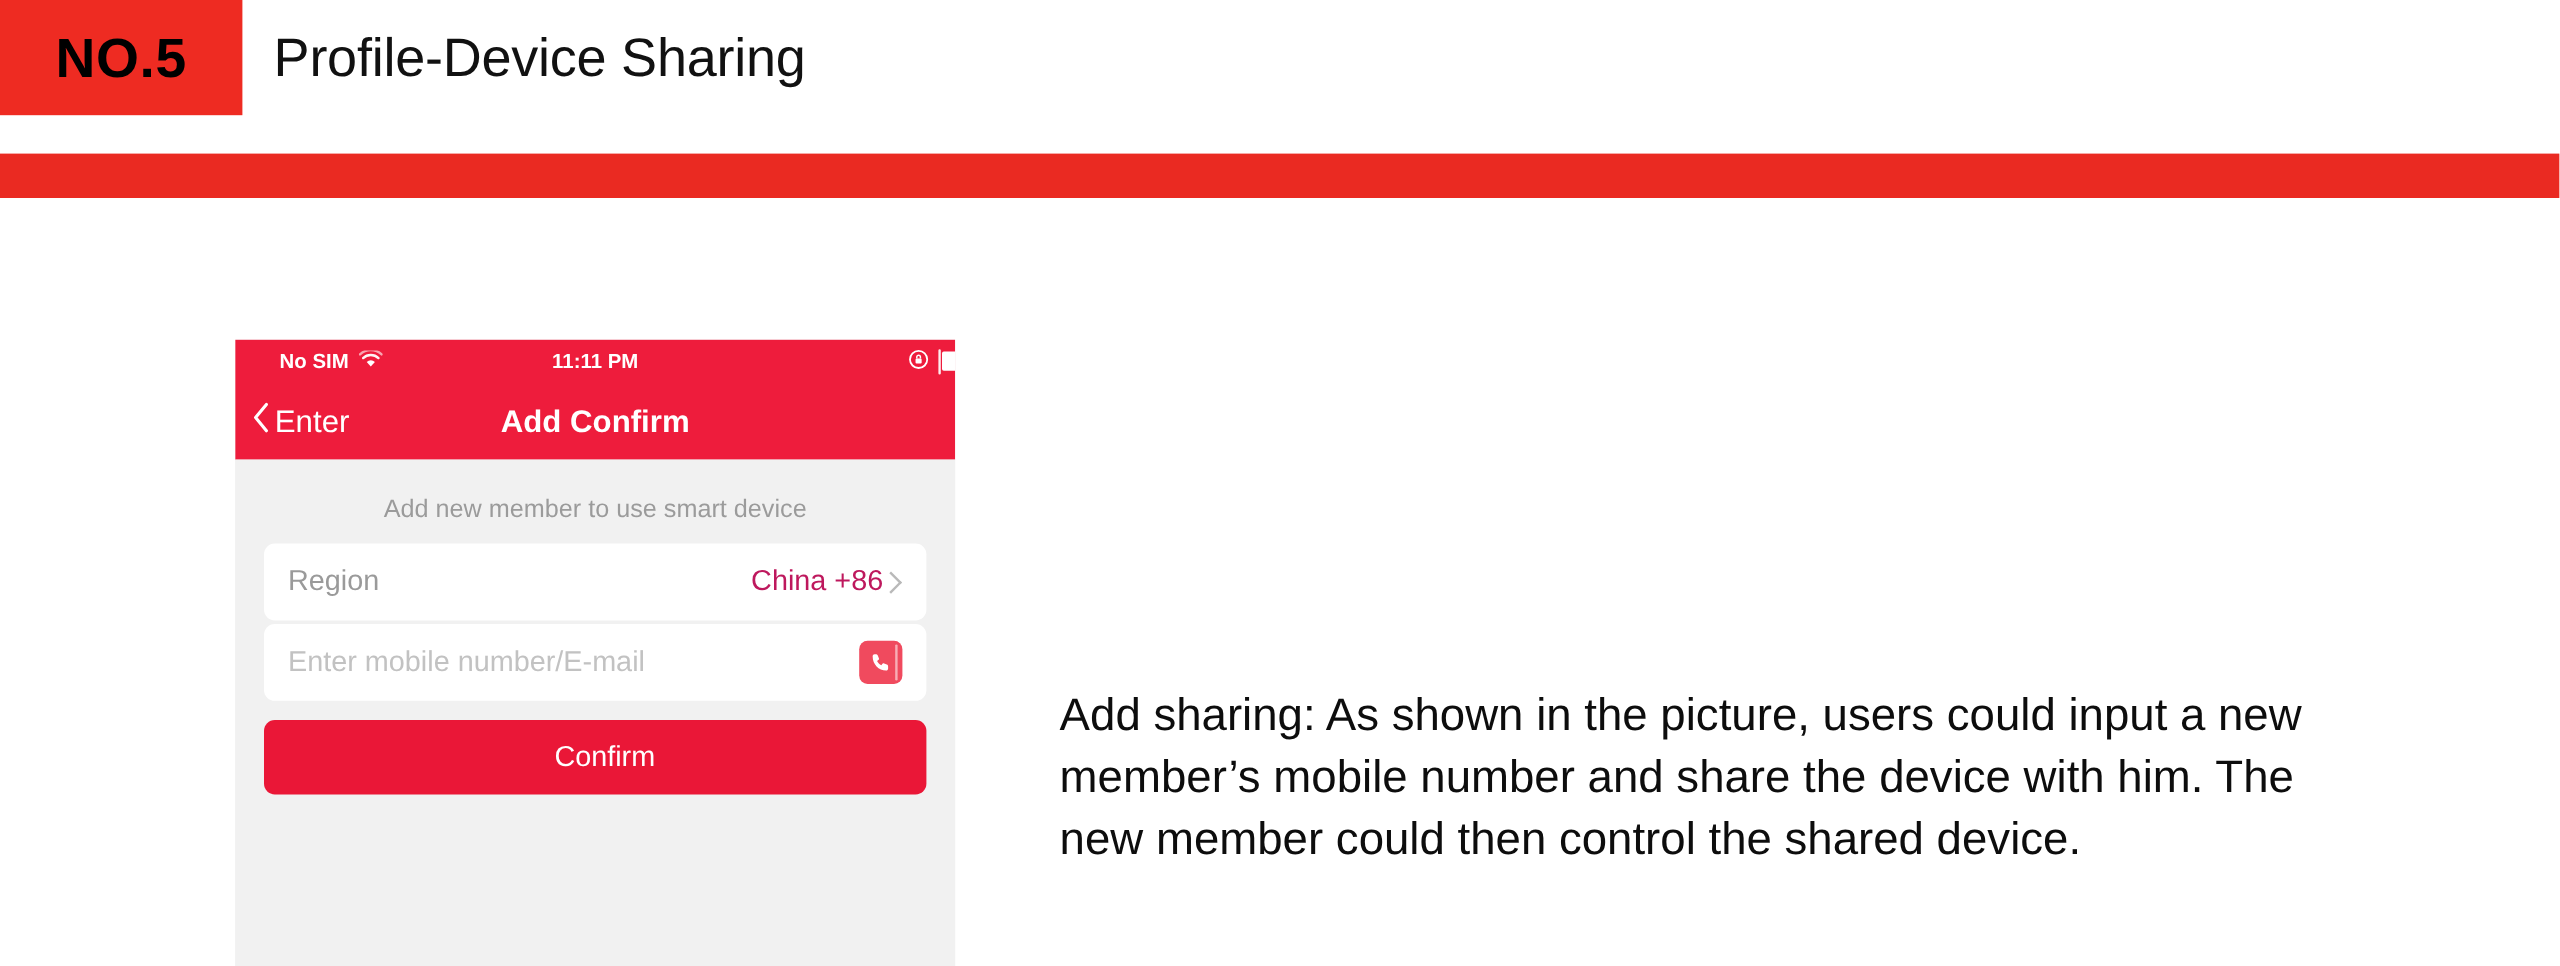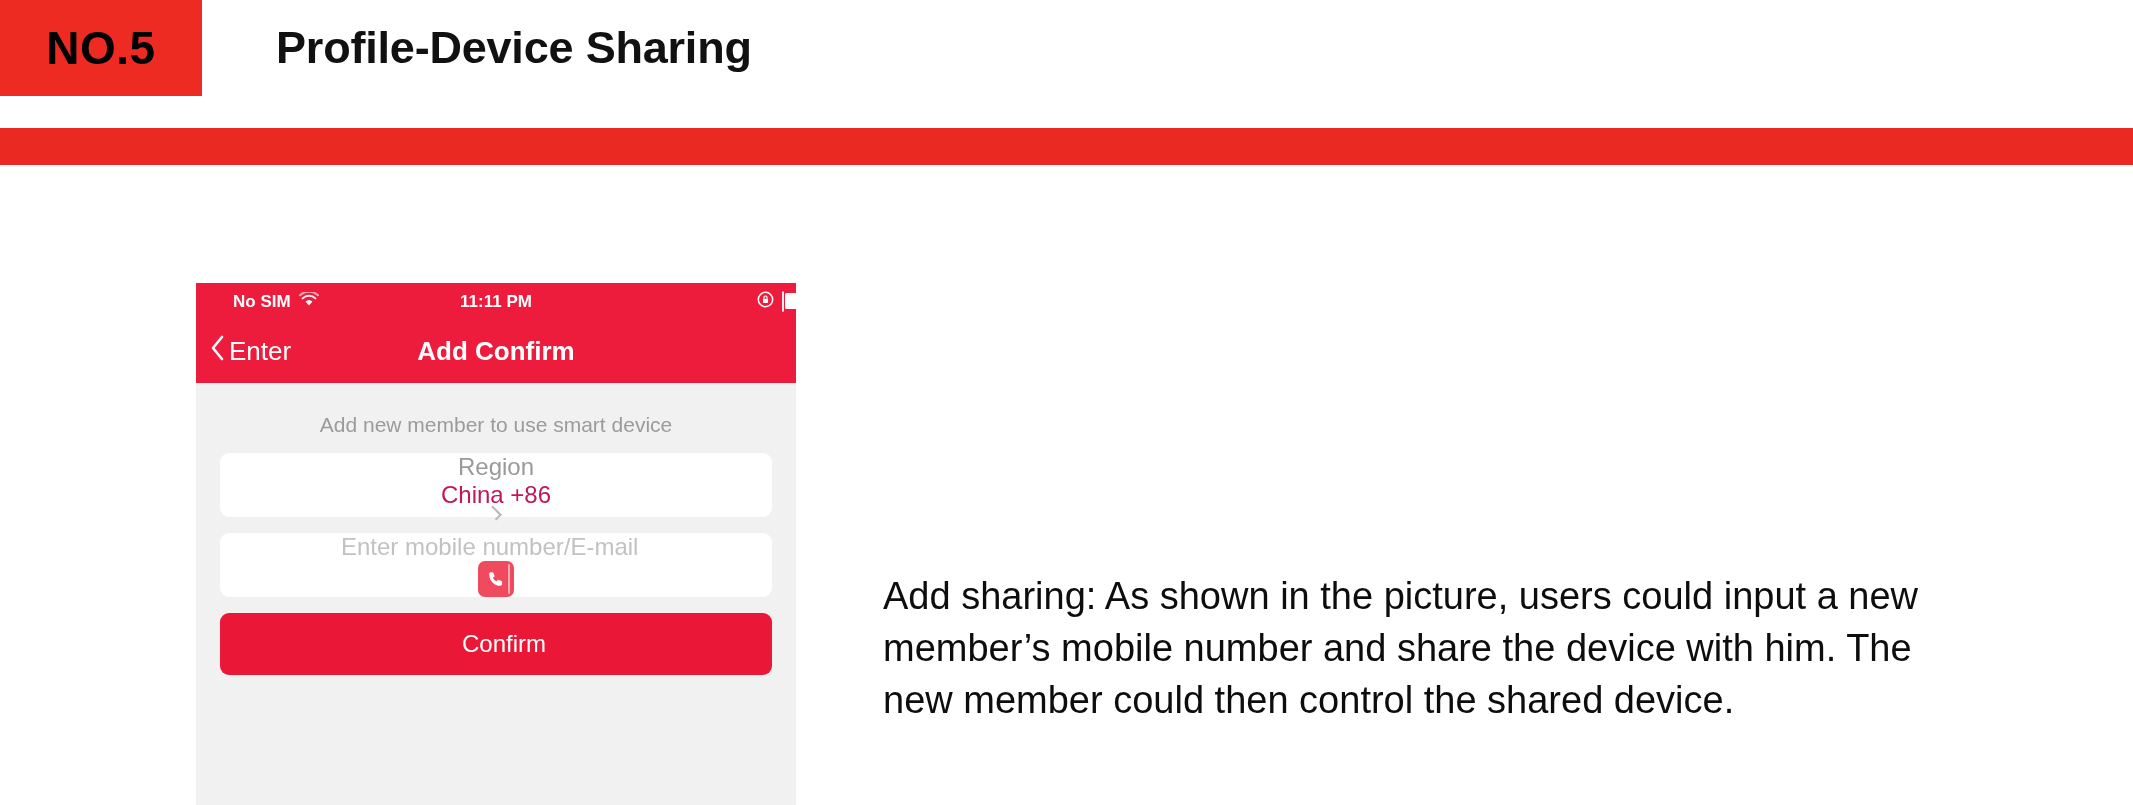--- a/index.html
+++ b/index.html
@@ -42,24 +42,23 @@
   }
   #slide-title {
     position: absolute;
     left: 228px;
     top: 0;
     height: 96px;
     display: flex;
     align-items: center;
     color: #111111;
     font-size: 45px;
-    font-weight: bold;
+    font-weight: normal;
     letter-spacing: -0.2px;
     white-space: nowrap;
-    margin-left: 48px;
   }
   #header-rule {
     position: absolute;
     left: 0;
     top: 128px;
     width: 2133px;
     height: 37px;
     background: #ea2a22;
   }
 
@@ -183,41 +182,40 @@
   }
   .field-card {
     margin-top: 16px;
     height: 64px;
     background: #ffffff;
     border-radius: 9px;
     display: flex;
     align-items: center;
     padding: 0 20px;
     box-sizing: border-box;
-    flex-direction: column;
   }
   #region-label {
     color: #9a9a9a;
     font-size: 24px;
     flex: 1;
   }
   #region-value {
     color: #be185d;
     font-size: 24px;
     margin-right: 0;
   }
   .chevron-right {
     width: 11px;
     height: 11px;
     border-right: 2.6px solid #b9b9b9;
     border-top: 2.6px solid #b9b9b9;
     transform: rotate(45deg);
     margin-right: 3px;
   }
-  #phone-input-card { margin-top: 16px; }
+  #phone-input-card { margin-top: 3px; }
   #mobile-input {
     flex: 1;
     border: none;
     outline: none;
     background: transparent;
     font-family: "Liberation Sans", sans-serif;
     font-size: 24px;
     color: #2b2b2b;
     padding: 0;
   }

